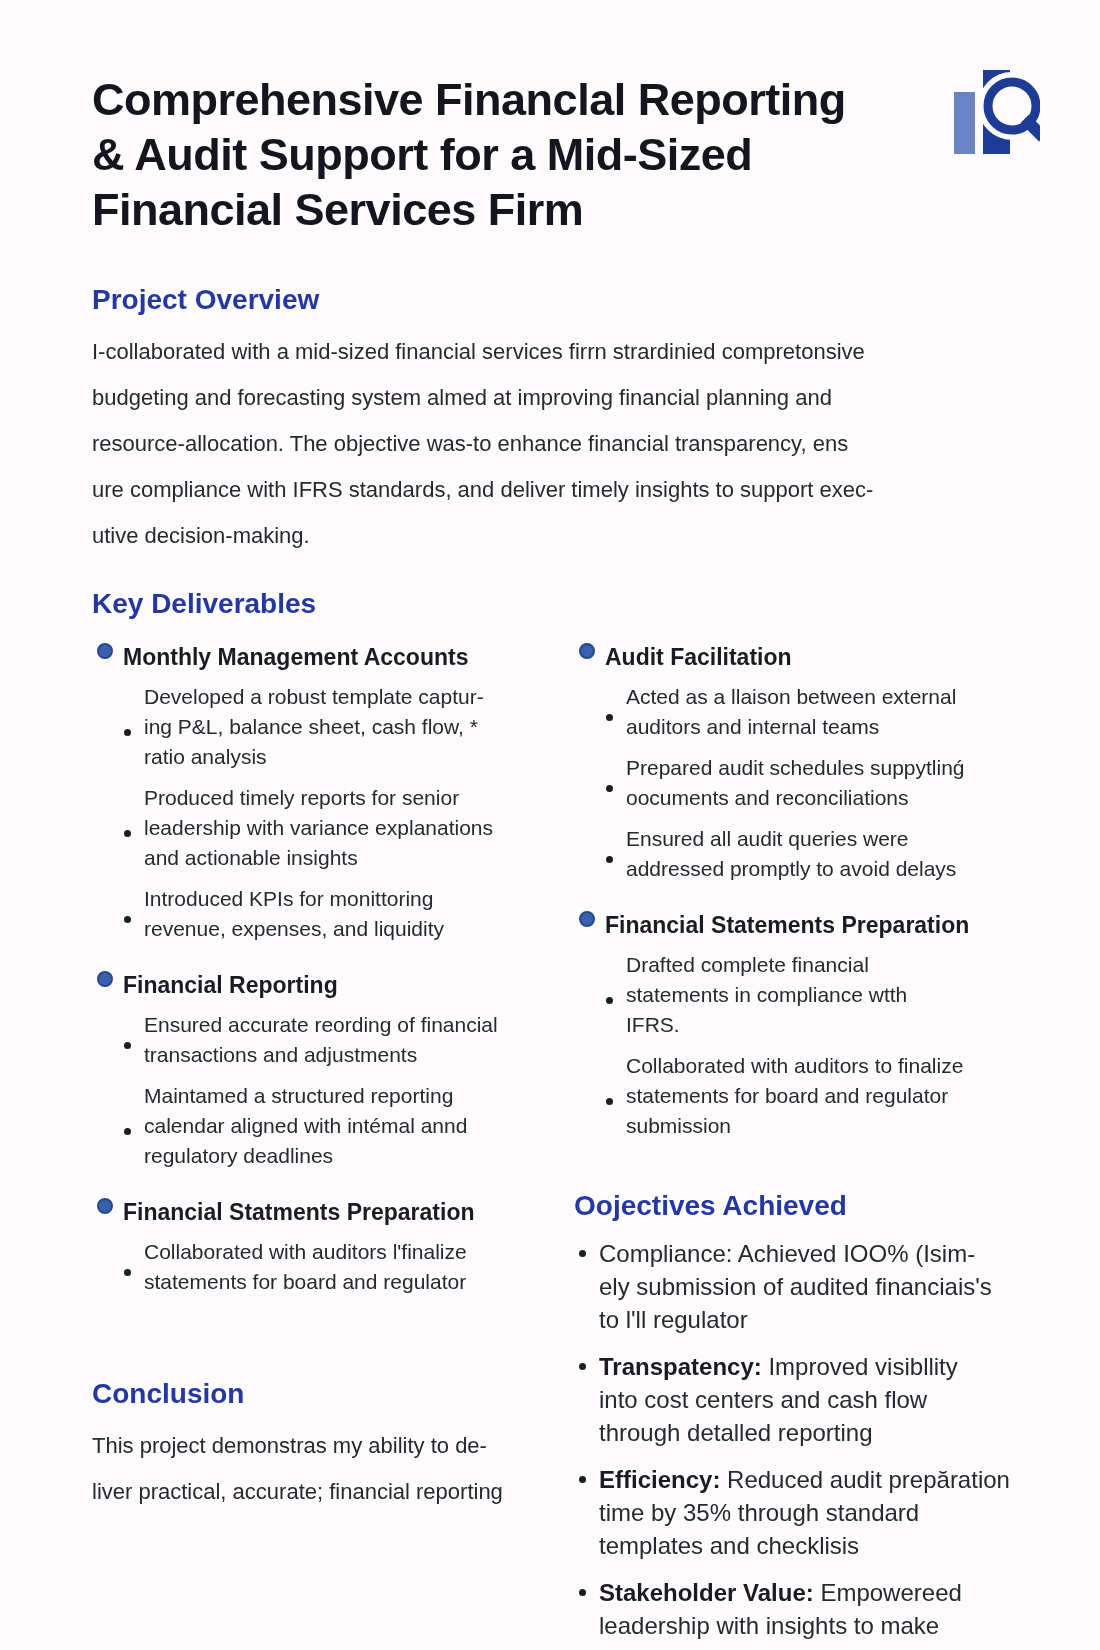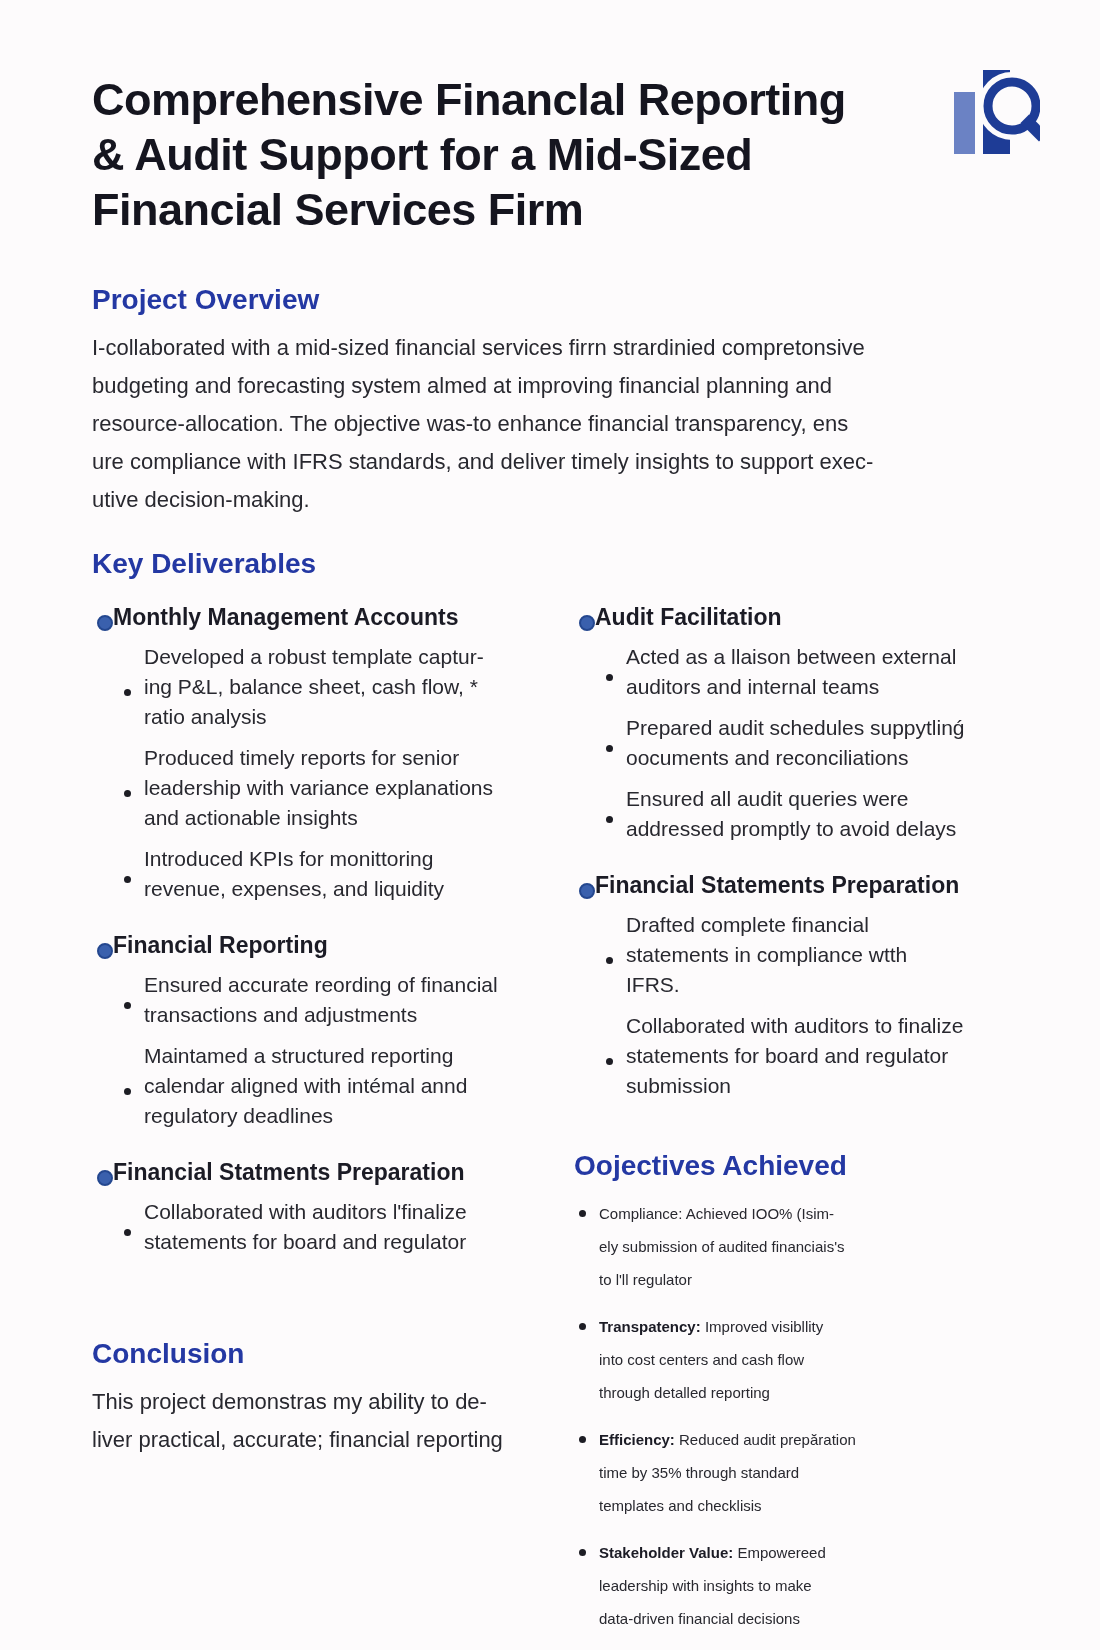--- a/index.html
+++ b/index.html
@@ -43,37 +43,37 @@
     font-size: 28px;
     line-height: 34px;
     font-weight: 700;
     color: #2438a3;
   }
   
   .overview { margin-top: 46px; }
   .body-text {
     margin: 12px 0 0 0;
     font-size: 22px;
-    line-height: 38px;
+    line-height: 46px;
     color: #28282f;
     white-space: pre-line;
   }
   
   .deliverables { margin-top: 28px; }
   .columns {
     display: flex;
     margin-top: 22px;
   }
   .col-left  { width: 482px; flex: none; }
   .col-right { flex: 1; }
   .group { margin-bottom: 27px; }
   .group-head {
     display: flex;
-    align-items: flex-end;
-    gap: 0;
+    align-items: flex-start;
+    gap: 10px;
     padding-left: 5px;
     font-size: 23px;
     line-height: 28px;
     font-weight: 700;
     color: #1b1b25;
   }
   .bullet-l1 {
     width: 12px; height: 12px;
     border-radius: 50%;
     background: #3a60ad;
@@ -97,21 +97,21 @@
     margin-top: 11px;
     flex: none;
   }
   .sub-text { white-space: pre-line; }
   
   .objectives { margin-top: 48px; }
   .obj-item {
     display: flex;
     gap: 13px;
     margin: 14px 0 0 5px;
-    font-size: 15px;
+    font-size: 24px;
     line-height: 33px;
     color: #28282f;
   }
   .obj-item .bullet-l2 { margin-top: 13px; }
   .obj-text { white-space: pre-line; }
   .obj-label { font-weight: 700; color: #1b1b25; }
   
   .conclusion { margin-top: 80px; }
 </style>
 </head>

